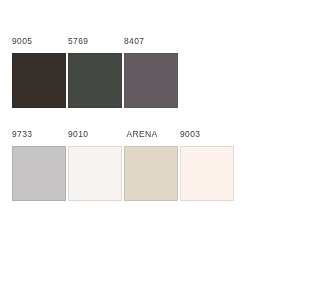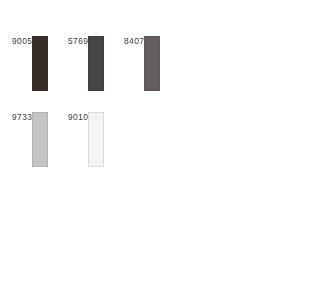--- a/index.html
+++ b/index.html
@@ -22,20 +22,21 @@
   }
   .swatch-row {
     display: flex;
     justify-content: flex-start;
     gap: 20px;
     margin-bottom: 21px;
   }
   .swatch-cell {
     width: 36px;
     display: flex;
+    flex-direction: column;
     align-items: stretch;
   }
   .swatch-label {
     font-size: 8.5px;
     line-height: 11px;
     color: #3a3a3a;
     letter-spacing: 0.35px;
     margin-bottom: 6px;
     white-space: nowrap;
     text-align: left;
@@ -72,15 +73,23 @@
 
   <div class="swatch-row">
     <div class="swatch-cell">
       <div class="swatch-label" style="color: rgb(58, 58, 58);">9733</div>
       <div class="swatch-chip" style="background-color: rgb(199, 196, 197);"></div>
     </div>
     <div class="swatch-cell">
       <div class="swatch-label" style="color: rgb(58, 58, 58);">9010</div>
       <div class="swatch-chip" style="background-color: rgb(246, 243, 240);"></div>
     </div>
+    <div class="swatch-cell">
+      <div class="swatch-label centered" style="color: rgb(58, 58, 58);">ARENA</div>
+      <div class="swatch-chip" style="background-color: rgb(224, 215, 201);"></div>
+    </div>
+    <div class="swatch-cell">
+      <div class="swatch-label" style="color: rgb(58, 58, 58);">9003</div>
+      <div class="swatch-chip" style="background-color: rgb(253, 242, 236);"></div>
+    </div>
   </div>
 
 </div>
 
 </body></html>

